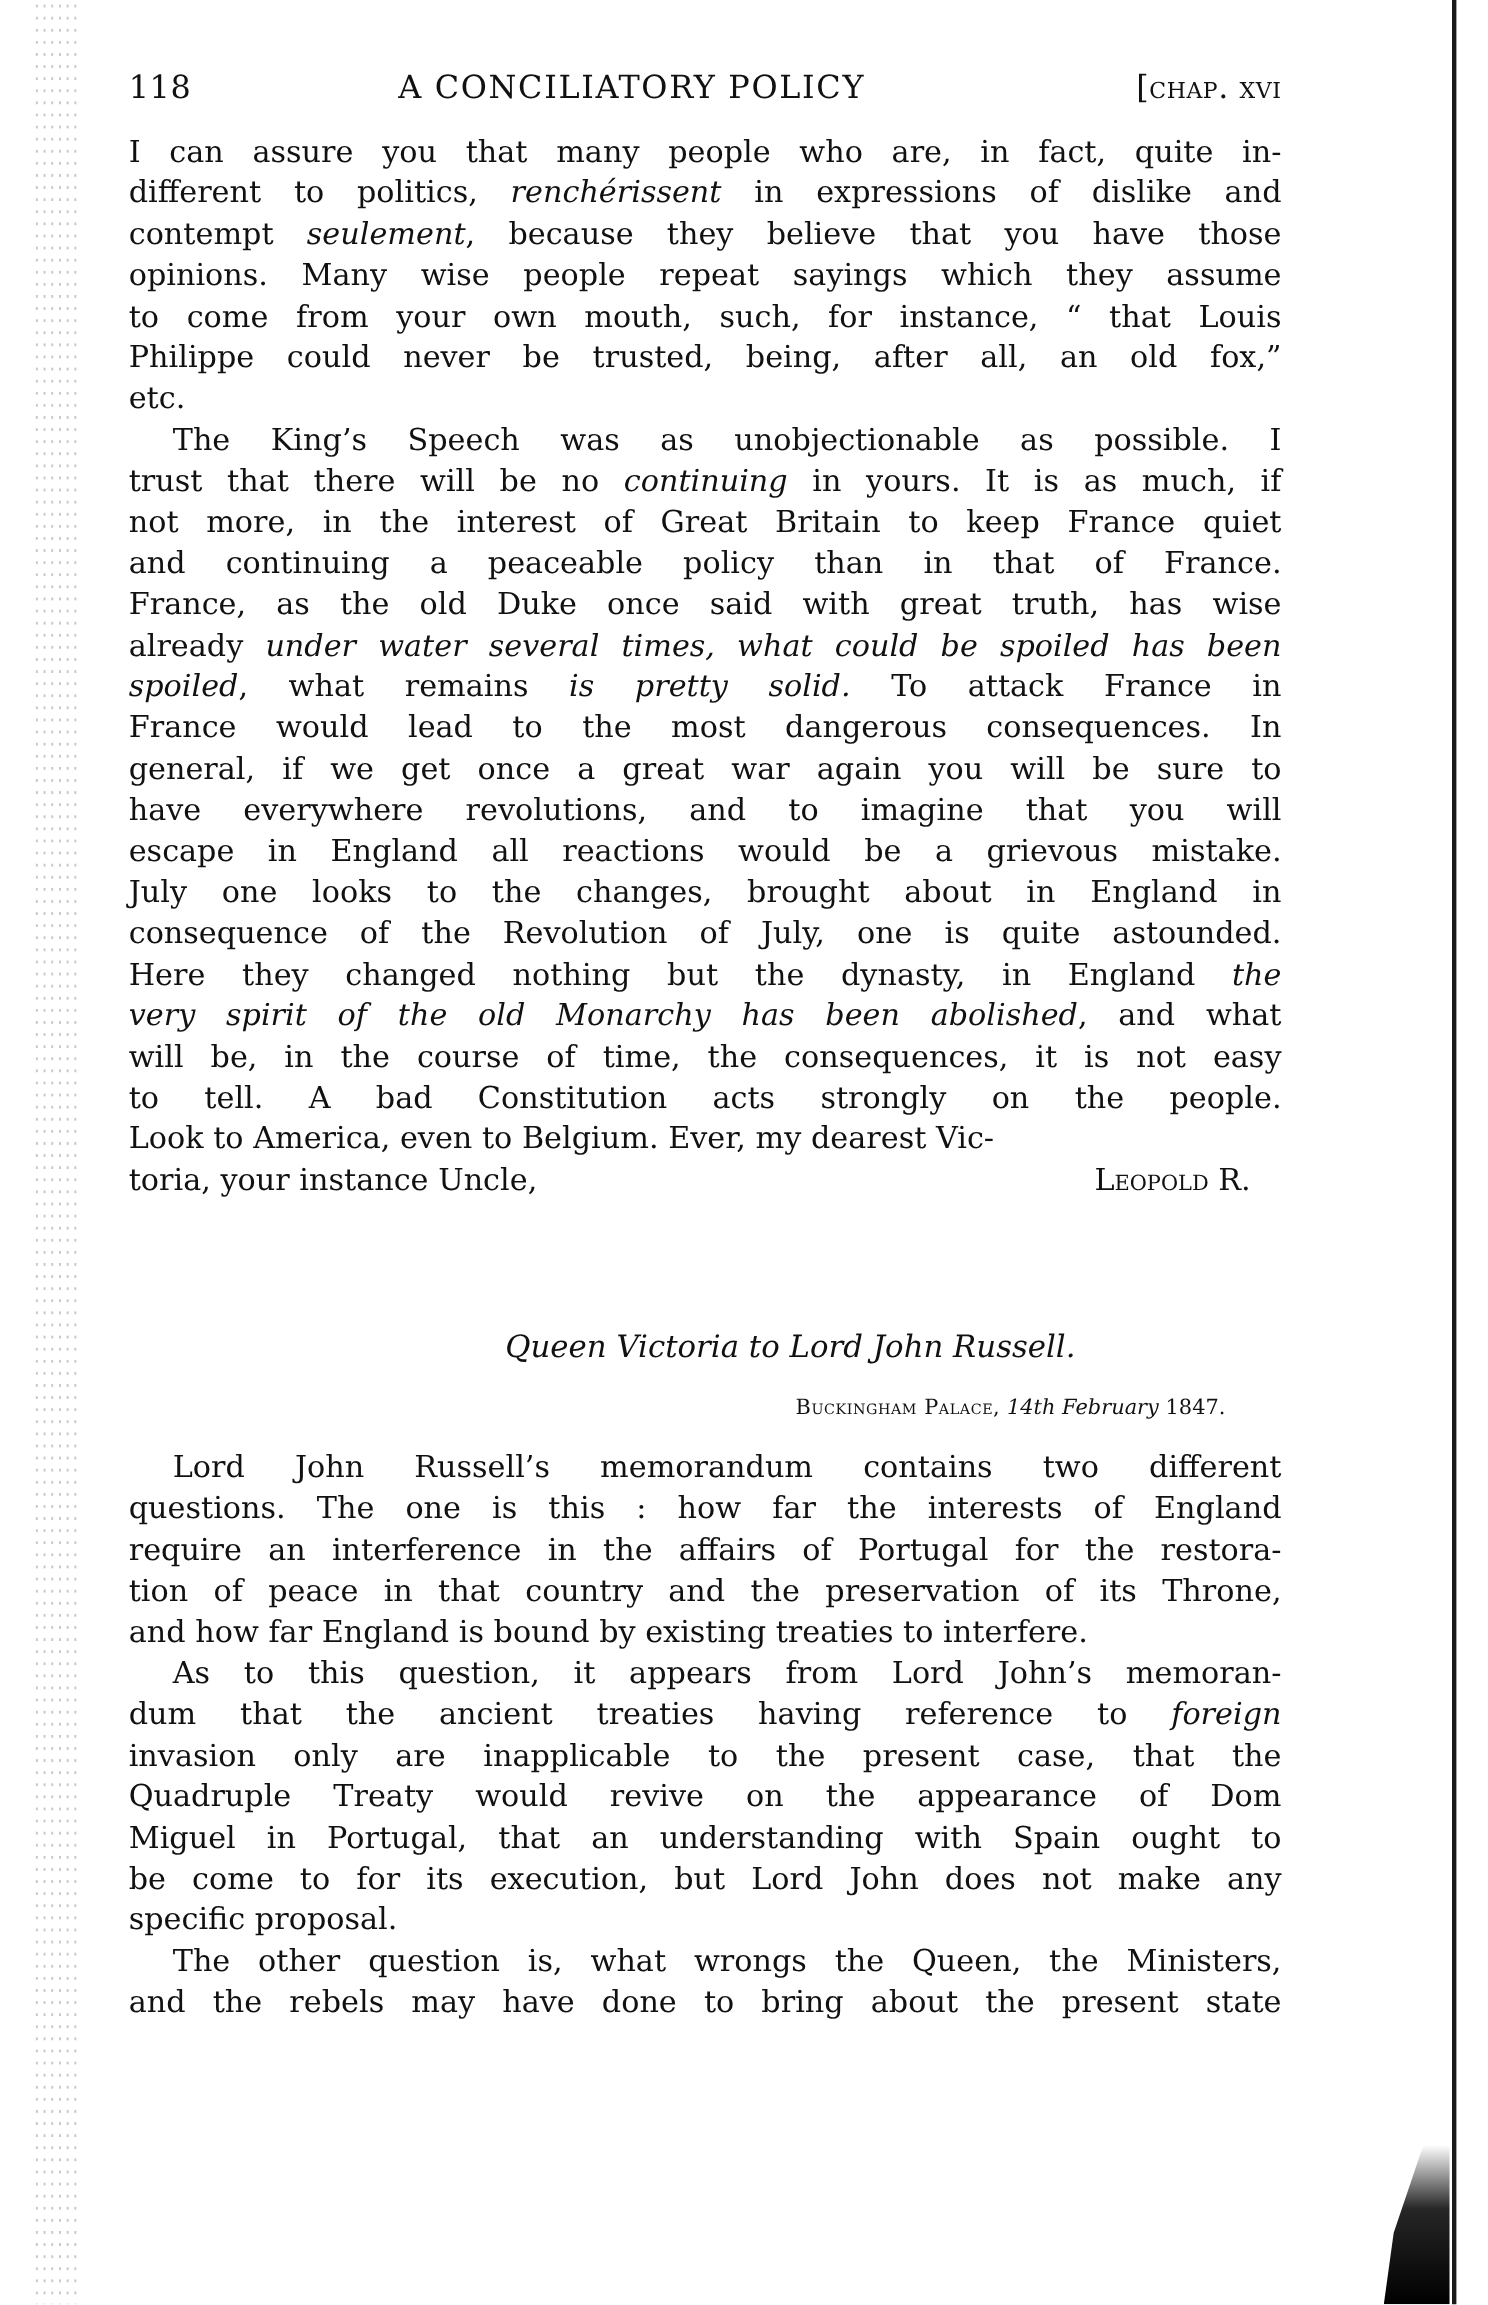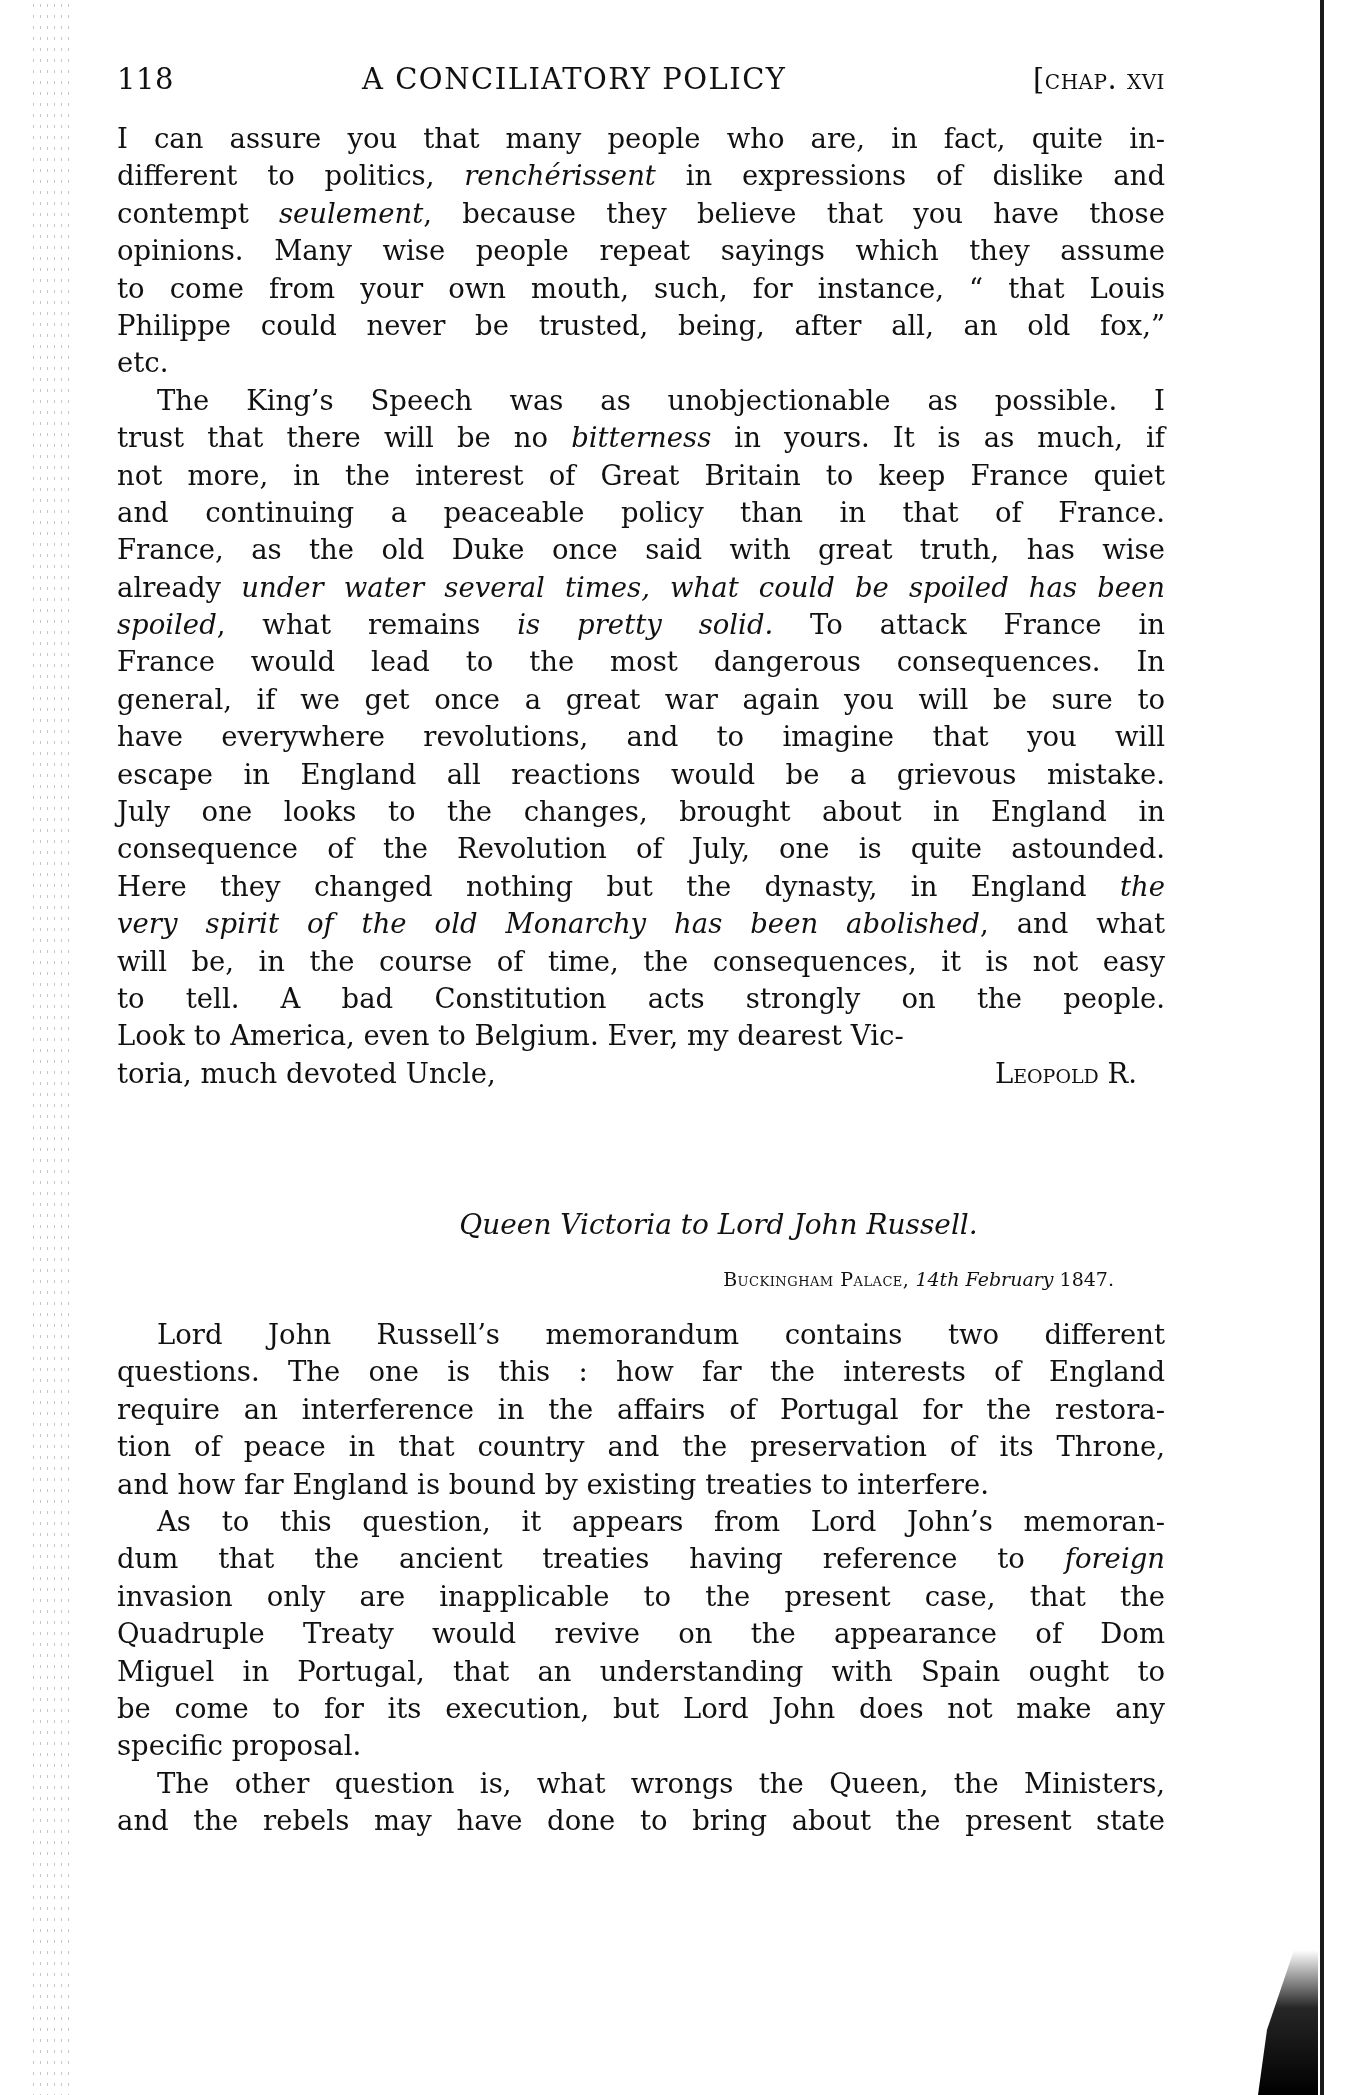--- a/index.html
+++ b/index.html
@@ -49,40 +49,40 @@
         <span class="line">I can assure you that many people who are, in fact, quite in-</span>
         <span class="line">different to politics, <em>renchérissent</em> in expressions of dislike and</span>
         <span class="line">contempt <em>seulement</em>, because they believe that you have those</span>
         <span class="line">opinions.  Many wise people repeat sayings which they assume</span>
         <span class="line">to come from your own mouth, such, for instance, “ that Louis</span>
         <span class="line">Philippe could never be trusted, being, after all, an old fox,”</span>
         <span class="line last">etc.</span>
       </div>
     <div>
         <span class="line indent">The King’s Speech was as unobjectionable as possible.  I</span>
-        <span class="line">trust that there will be no <em>bitterness</em> in yours.  It is as much, if</span>
+        <span class="line">trust that there will be no <em>continuing</em> in yours.  It is as much, if</span>
         <span class="line">not more, in the interest of Great Britain to keep France quiet</span>
         <span class="line">and continuing a peaceable policy than in that of France.</span>
         <span class="line">France, as the old Duke once said with great truth, has wise</span>
         <span class="line">already <em>under water several times, what could be spoiled has been</em></span>
         <span class="line"><em>spoiled</em>, what remains <em>is pretty solid.</em>  To attack France in</span>
         <span class="line">France would lead to the most dangerous consequences.  In</span>
         <span class="line">general, if we get once a great war again you will be sure to</span>
         <span class="line">have everywhere revolutions, and to imagine that you will</span>
         <span class="line">escape in England all reactions would be a grievous mistake.</span>
         <span class="line">July one looks to the changes, brought about in England in</span>
         <span class="line">consequence of the Revolution of July, one is quite astounded.</span>
         <span class="line">Here they changed nothing but the dynasty, in England <em>the</em></span>
         <span class="line"><em>very spirit of the old Monarchy has been abolished</em>, and what</span>
         <span class="line">will be, in the course of time, the consequences, it is not easy</span>
         <span class="line">to tell.  A bad Constitution acts strongly on the people.</span>
         <span class="line last">Look to America, even to Belgium.  Ever, my dearest Vic-</span>
       </div>
     <div class="sig">
-      <span>toria, much devoted Uncle,</span>
+      <span>toria, your instance Uncle,</span>
       <span class="signer">Leopold R.</span>
     </div>
   </div>
 
   <div class="letter-heading">Queen Victoria to Lord John Russell.</div>
 
   <div class="dateline">
     <span class="place">Buckingham Palace,</span>
     <span class="it">14th</span>
     <span class="it">February</span>

